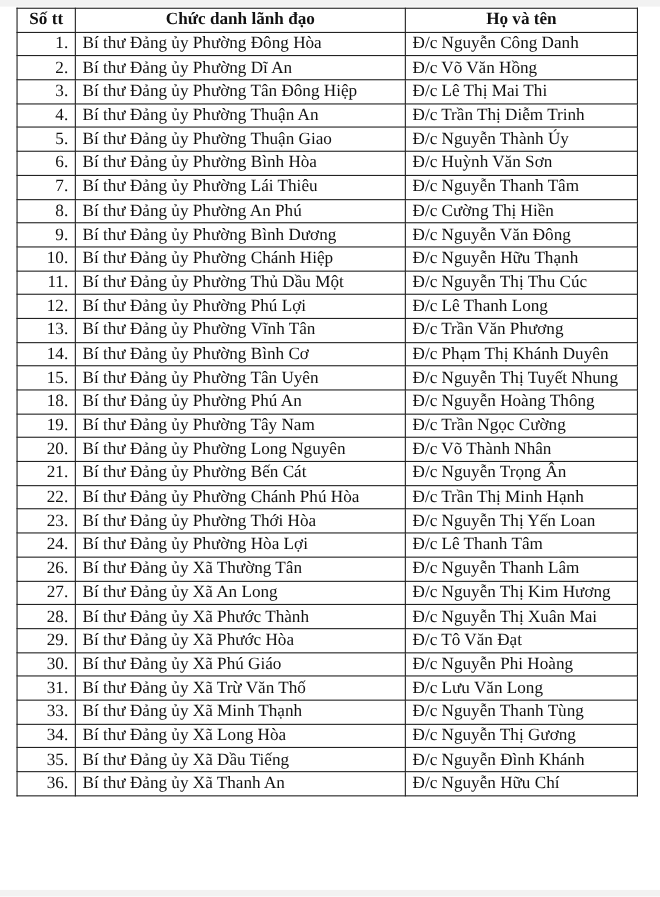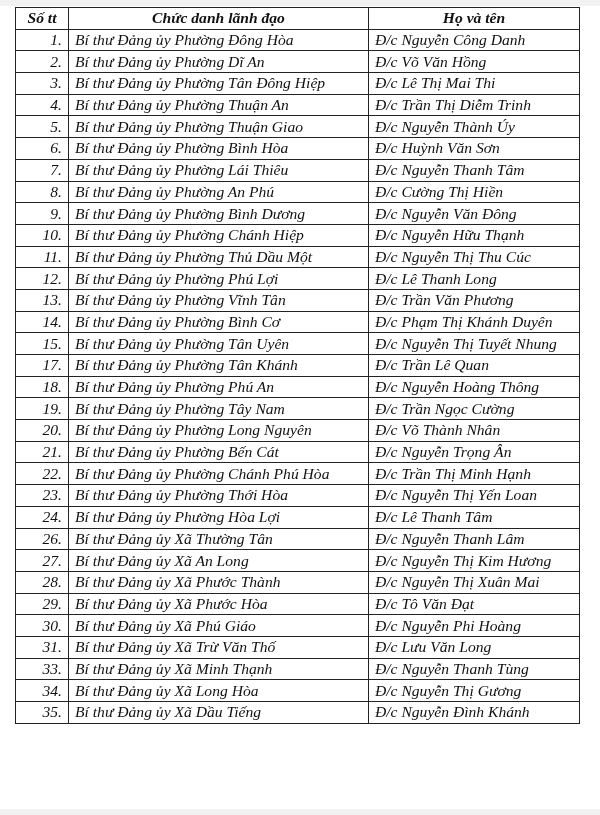--- a/index.html
+++ b/index.html
@@ -27,21 +27,20 @@
       width: 600px; height: 6px;
       background: #f2f2f2;
     }
     table.leaders {
       position: absolute;
       left: 15px;
       top: 7px;
       width: 564px;
       border-collapse: collapse;
       table-layout: fixed;
-      font-style: italic;
     }
     table.leaders th,
     table.leaders td {
       border: 1px solid #222222;
       height: 20.7px;
       padding: 0 6px;
       font-size: 15.6px;
       line-height: 20px;
       white-space: nowrap;
       overflow: hidden;
@@ -151,25 +150,20 @@
         <td class="stt">14.</td>
         <td class="title">Bí thư Đảng ủy Phường Bình Cơ</td>
         <td class="name">Đ/c Phạm Thị Khánh Duyên</td>
       </tr>
       <tr>
         <td class="stt">15.</td>
         <td class="title">Bí thư Đảng ủy Phường Tân Uyên</td>
         <td class="name">Đ/c Nguyễn Thị Tuyết Nhung</td>
       </tr>
       <tr>
-        <td class="stt">17.</td>
-        <td class="title">Bí thư Đảng ủy Phường Tân Khánh</td>
-        <td class="name">Đ/c Trần Lê Quan</td>
-      </tr>
-      <tr>
         <td class="stt">18.</td>
         <td class="title">Bí thư Đảng ủy Phường Phú An</td>
         <td class="name">Đ/c Nguyễn Hoàng Thông</td>
       </tr>
       <tr>
         <td class="stt">19.</td>
         <td class="title">Bí thư Đảng ủy Phường Tây Nam</td>
         <td class="name">Đ/c Trần Ngọc Cường</td>
       </tr>
       <tr>
@@ -235,16 +229,21 @@
       <tr>
         <td class="stt">34.</td>
         <td class="title">Bí thư Đảng ủy Xã Long Hòa</td>
         <td class="name">Đ/c Nguyễn Thị Gương</td>
       </tr>
       <tr>
         <td class="stt">35.</td>
         <td class="title">Bí thư Đảng ủy Xã Dầu Tiếng</td>
         <td class="name">Đ/c Nguyễn Đình Khánh</td>
       </tr>
+      <tr>
+        <td class="stt">36.</td>
+        <td class="title">Bí thư Đảng ủy Xã Thanh An</td>
+        <td class="name">Đ/c Nguyễn Hữu Chí</td>
+      </tr>
     </tbody>
 </table>
 
 <div class="bottom-strip"></div>
 
 </body></html>

